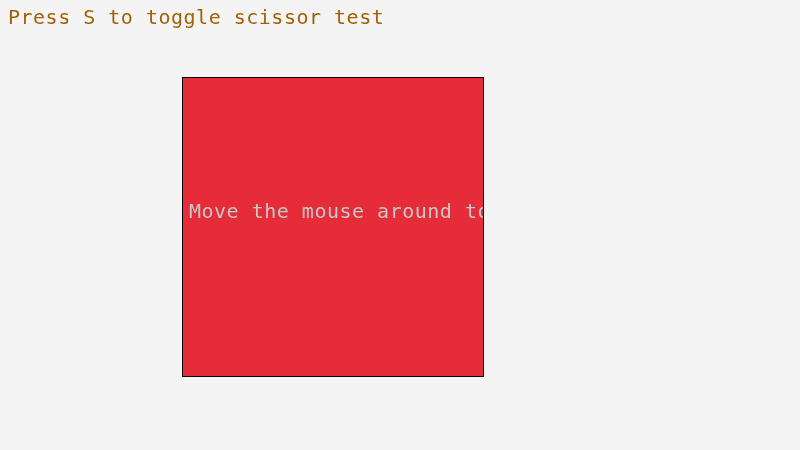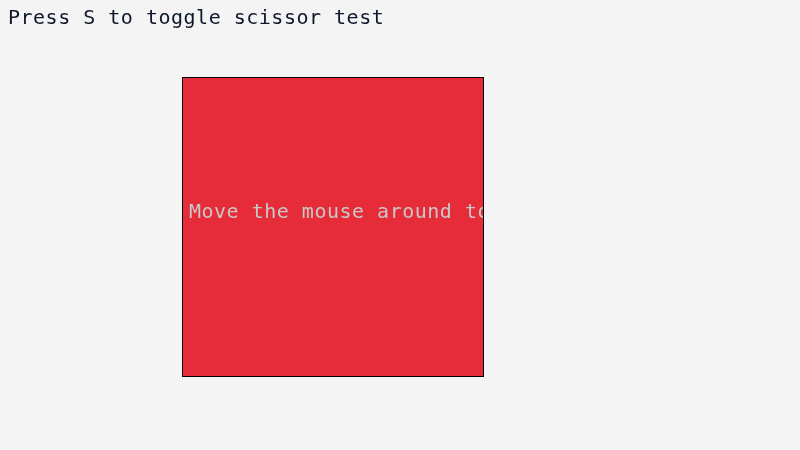--- a/index.html
+++ b/index.html
@@ -67,21 +67,21 @@
     color: #c8c8c8;
     white-space: pre;
     user-select: none;
   }
 </style>
 </head>
 <body>
 
 <div id="screen" style="width: 800px; height: 450px; background: rgb(244, 244, 244);">
 
-  <div id="title-text" style="color: #0f172a;">Press S to toggle scissor test</div>
+  <div id="title-text" style="color: #a16207;">Press S to toggle scissor test</div>
 
   <div id="scissor-rect" style="left: 182px; top: 77px; width: 300px; height: 298px; background: rgb(230, 43, 57); border: 1px solid rgb(0, 0, 0);">
     <div id="scissor-clip" style="width: 300px; height: 298px;">
       <div id="clipped-text" style="color: rgb(200, 200, 200); font-size: 20px;">Move the mouse around to reveal this text!</div>
     </div>
   </div>
 
 </div>
 
 </body></html>

